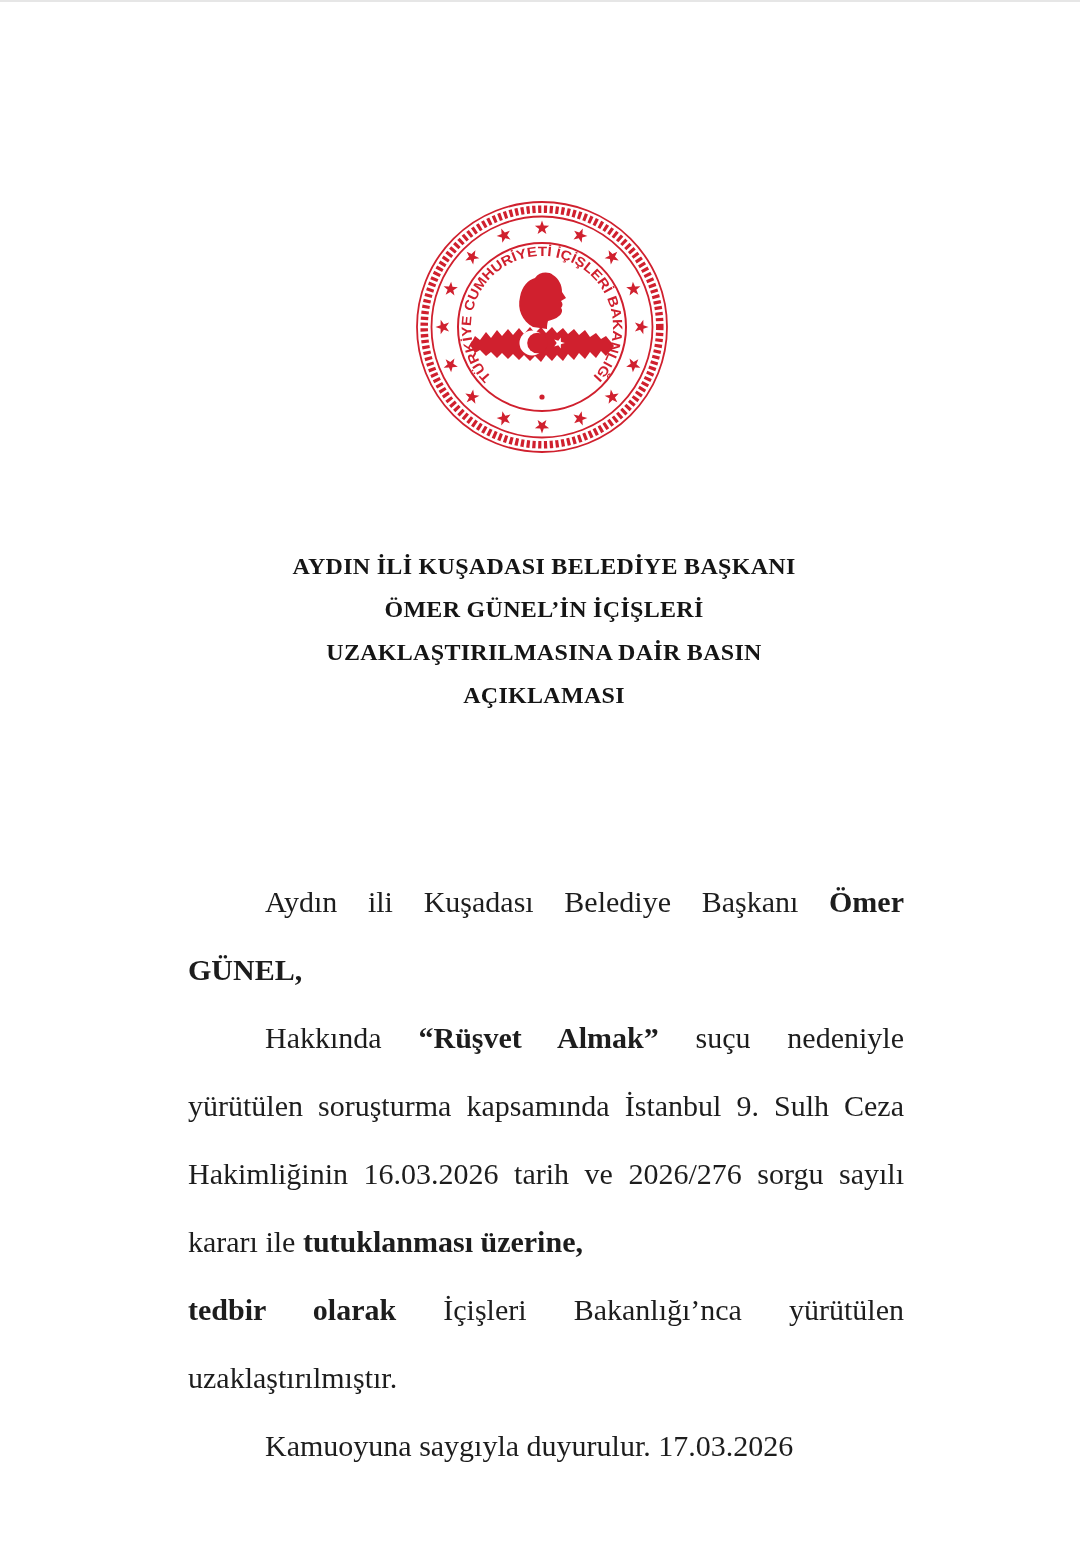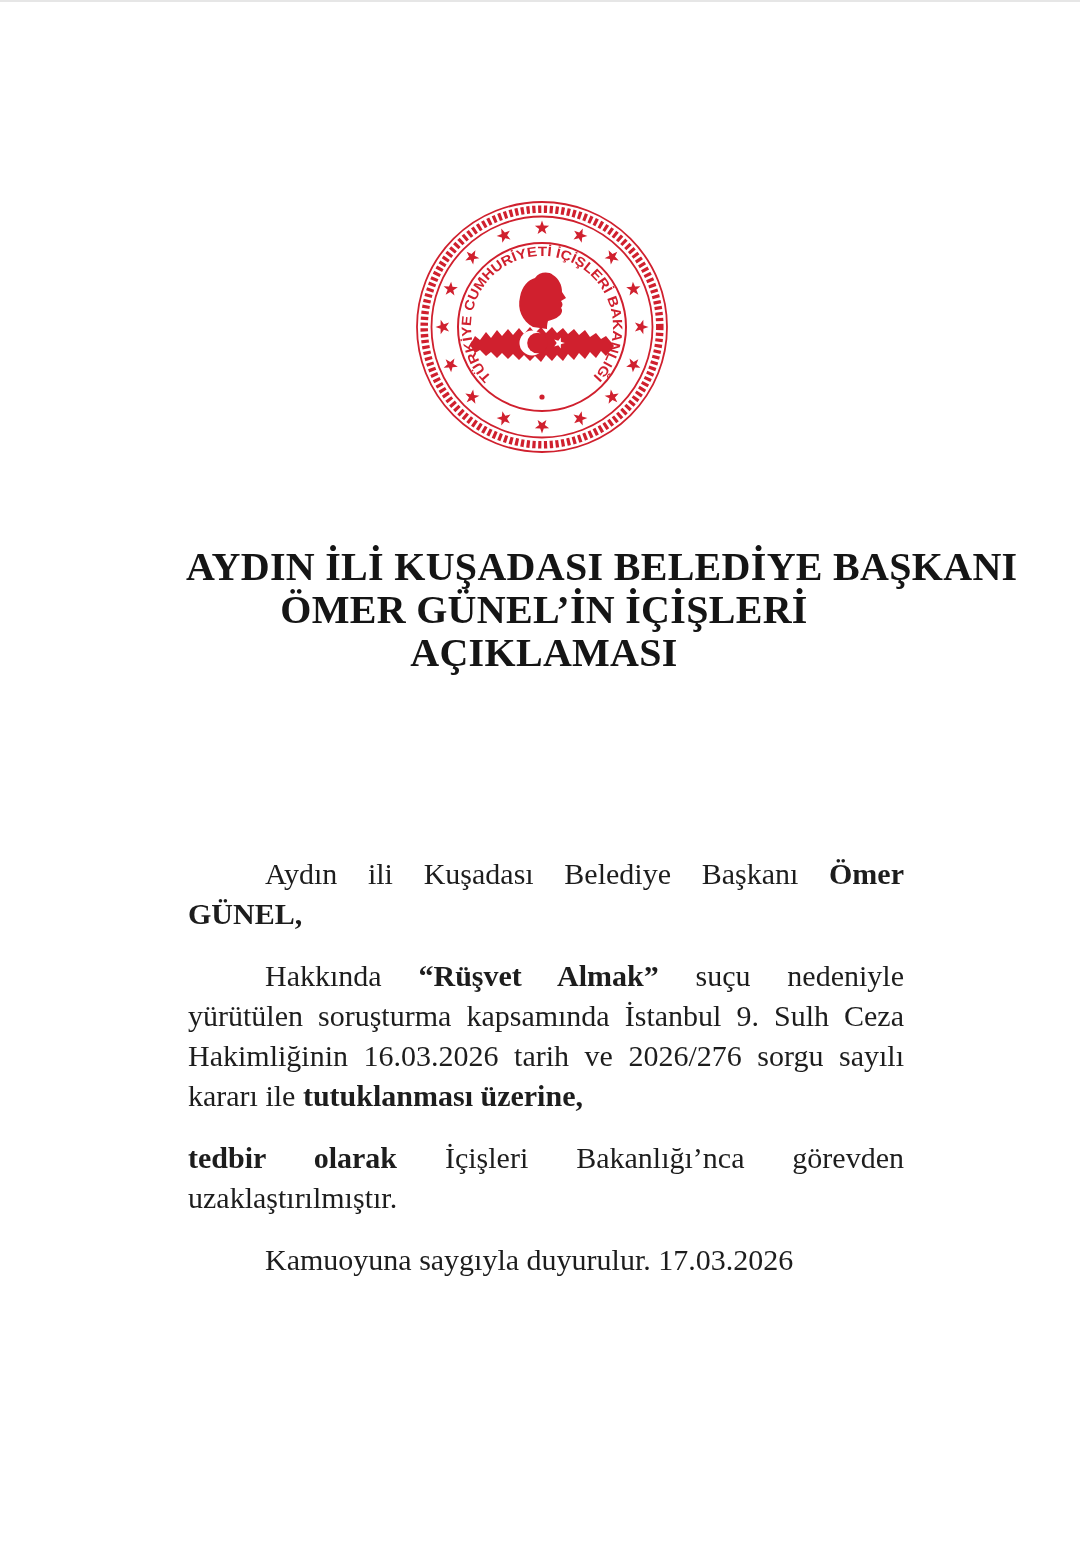--- a/index.html
+++ b/index.html
@@ -27,35 +27,36 @@
     font-family:"Liberation Sans","DejaVu Sans",sans-serif;
     font-weight:bold;
     font-size:13.5px;
     fill:var(--emblem-red,#d0202e);
   }
   
   .doc-title{
     position:absolute;top:545px;left:186px;width:716px;
     text-align:center;
     font-weight:bold;
-    font-size:40px;line-height:43px;
+    font-size:24px;line-height:43px;
     letter-spacing:0.3px;
     color:#151515;
   }
   .title-line{white-space:nowrap;}
   
   .doc-body{
     position:absolute;top:854px;left:188px;width:716px;
     font-size:30px;line-height:40px;
     color:#1d1d1d;
   }
   .para{margin:0 0 22px 0;}
   .pline{
     text-align:justify;
     text-align-last:justify;
+    margin-top:28px;
   }
   .pline.last{text-align-last:left;}
   .pline.first{text-indent:77px;}
   .bold{font-weight:bold;}
 </style>
 </head>
 <body>
 
 <div class="page">
 
@@ -126,36 +127,37 @@
       </g>
 
       <polygon class="white-fill" points="152.8,146 148.86,147.35 148.79,151.52 146.29,148.19 142.31,149.41
                 144.7,146 142.31,142.59 146.29,143.81 148.79,140.48 148.86,144.65"></polygon>
     </svg>
   </div>
 
   <div class="doc-title">
     <div class="title-line">AYDIN İLİ KUŞADASI BELEDİYE BAŞKANI</div>
     <div class="title-line">ÖMER GÜNEL’İN İÇİŞLERİ</div>
+    <div class="title-line">UZAKLAŞTIRILMASINA DAİR BASIN</div>
     <div class="title-line">AÇIKLAMASI</div>
   </div>
 
   <div class="doc-body">
       <div class="para">
         <div class="pline first"><span>Aydın ili Kuşadası Belediye Başkanı </span><span class="bold">Ömer</span></div>
         <div class="pline last"><span class="bold">GÜNEL,</span></div>
       </div>
       <div class="para">
         <div class="pline first"><span>Hakkında </span><span class="bold">“Rüşvet Almak”</span><span> suçu nedeniyle</span></div>
         <div class="pline"><span>yürütülen soruşturma kapsamında İstanbul 9. Sulh Ceza</span></div>
         <div class="pline"><span>Hakimliğinin 16.03.2026 tarih ve 2026/276 sorgu sayılı</span></div>
         <div class="pline last"><span>kararı ile </span><span class="bold">tutuklanması üzerine,</span></div>
       </div>
       <div class="para">
-        <div class="pline"><span class="bold">tedbir olarak</span><span> İçişleri Bakanlığı’nca görevden</span></div>
+        <div class="pline"><span class="bold">tedbir olarak</span><span> İçişleri Bakanlığı’nca yürütülen</span></div>
         <div class="pline last"><span>uzaklaştırılmıştır.</span></div>
       </div>
       <div class="para">
         <div class="pline first last"><span>Kamuoyuna saygıyla duyurulur. 17.03.2026</span></div>
       </div>
     </div>
 
 </div>
 
 </body></html>

